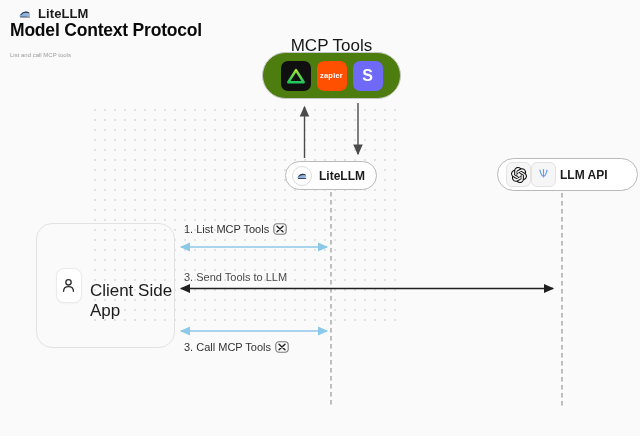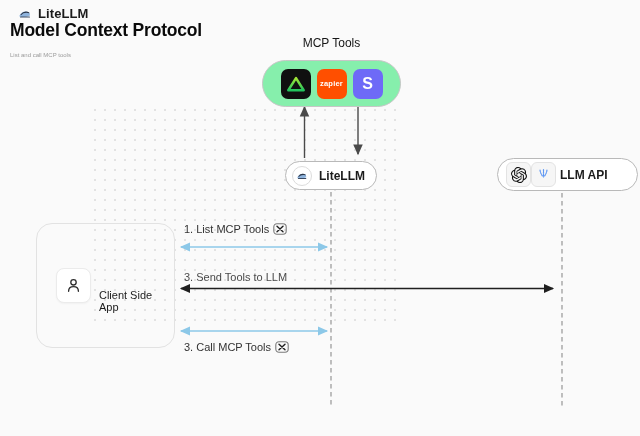--- a/index.html
+++ b/index.html
@@ -14,25 +14,25 @@
   }
   .overlay{position:absolute;left:0;top:0;width:640px;height:436px;}
 
   
   .brand-row{position:absolute;left:18px;top:6px;display:flex;align-items:center;gap:5px;}
   .brand-name{font-size:13px;font-weight:700;color:#1b1b1b;letter-spacing:.1px;}
   .page-title{position:absolute;left:10px;top:20px;font-size:17.5px;font-weight:700;color:#0a0a0a;letter-spacing:-.2px;}
   .page-subtitle{position:absolute;left:10px;top:52px;font-size:6px;color:#9a9a9a;}
 
   
-  .mcp-label{position:absolute;left:262px;top:36px;width:139px;text-align:center;font-size:12px;font-weight:500;color:#161616;}
+  .mcp-label{position:absolute;left:262px;top:36px;width:139px;text-align:center;font-size:17px;font-weight:500;color:#161616;}
   .mcp-pill{
     position:absolute;left:262px;top:52px;width:139px;height:47px;box-sizing:border-box;
-    background:#86efac;border:1.3px solid #c6c6c6;border-radius:24px;
-    display:flex;align-items:center;justify-content:center;gap:6px;margin-top:8px;
+    background:#4d7c0f;border:1.3px solid #c6c6c6;border-radius:24px;
+    display:flex;align-items:center;justify-content:center;gap:6px;
   }
   .tool-sq{width:30px;height:30px;border-radius:7px;display:flex;align-items:center;justify-content:center;}
   .tool-sq.black{background:#101010;}
   .tool-sq.orange{background:#ff4f00;}
   .tool-sq.purple{background:#6e6af7;}
   .zapier-word{color:#fff;font-size:7.5px;font-weight:700;letter-spacing:.2px;}
   .stripe-s{color:#fff;font-size:16px;font-weight:700;}
 
   
   .pill{position:absolute;box-sizing:border-box;background:#fff;border:1.3px solid #b9b9b9;display:flex;align-items:center;}
@@ -43,21 +43,21 @@
   .llm-pill .node-label{font-size:12px;font-weight:600;color:#1c1c1c;margin-left:4px;}
   .prov-sq{width:25px;height:25px;border-radius:6px;background:#f6f6f6;border:1px solid #e3e3e3;box-sizing:border-box;display:flex;align-items:center;justify-content:center;}
 
   
   .client-box{
     position:absolute;left:36px;top:223px;width:139px;height:125px;box-sizing:border-box;
     border:1.3px solid #e2e2e2;border-radius:16px;background:transparent;
     display:flex;align-items:center;padding-left:19px;gap:8px;
   }
   .client-icon-box{width:33px;height:33px;border-radius:8px;background:#fff;border:1px solid #ebebeb;display:flex;align-items:center;justify-content:center;box-shadow:0 1px 2px rgba(0,0,0,.04);}
-  .client-box .node-label{font-size:11px;font-weight:500;color:#1c1c1c;margin-top:31px;}
+  .client-box .node-label{font-size:17px;font-weight:500;color:#1c1c1c;margin-top:31px;}
 
   
   .seq-label{position:absolute;display:flex;align-items:center;gap:4px;font-size:11px;font-weight:500;color:#333;}
   .seq-1{left:184px;top:223px;}
   .seq-2{left:184px;top:271px;color:#4a4a4a;}
   .seq-3{left:184px;top:314px;margin-top:27px;}
 </style>
 </head>
 <body>
 

